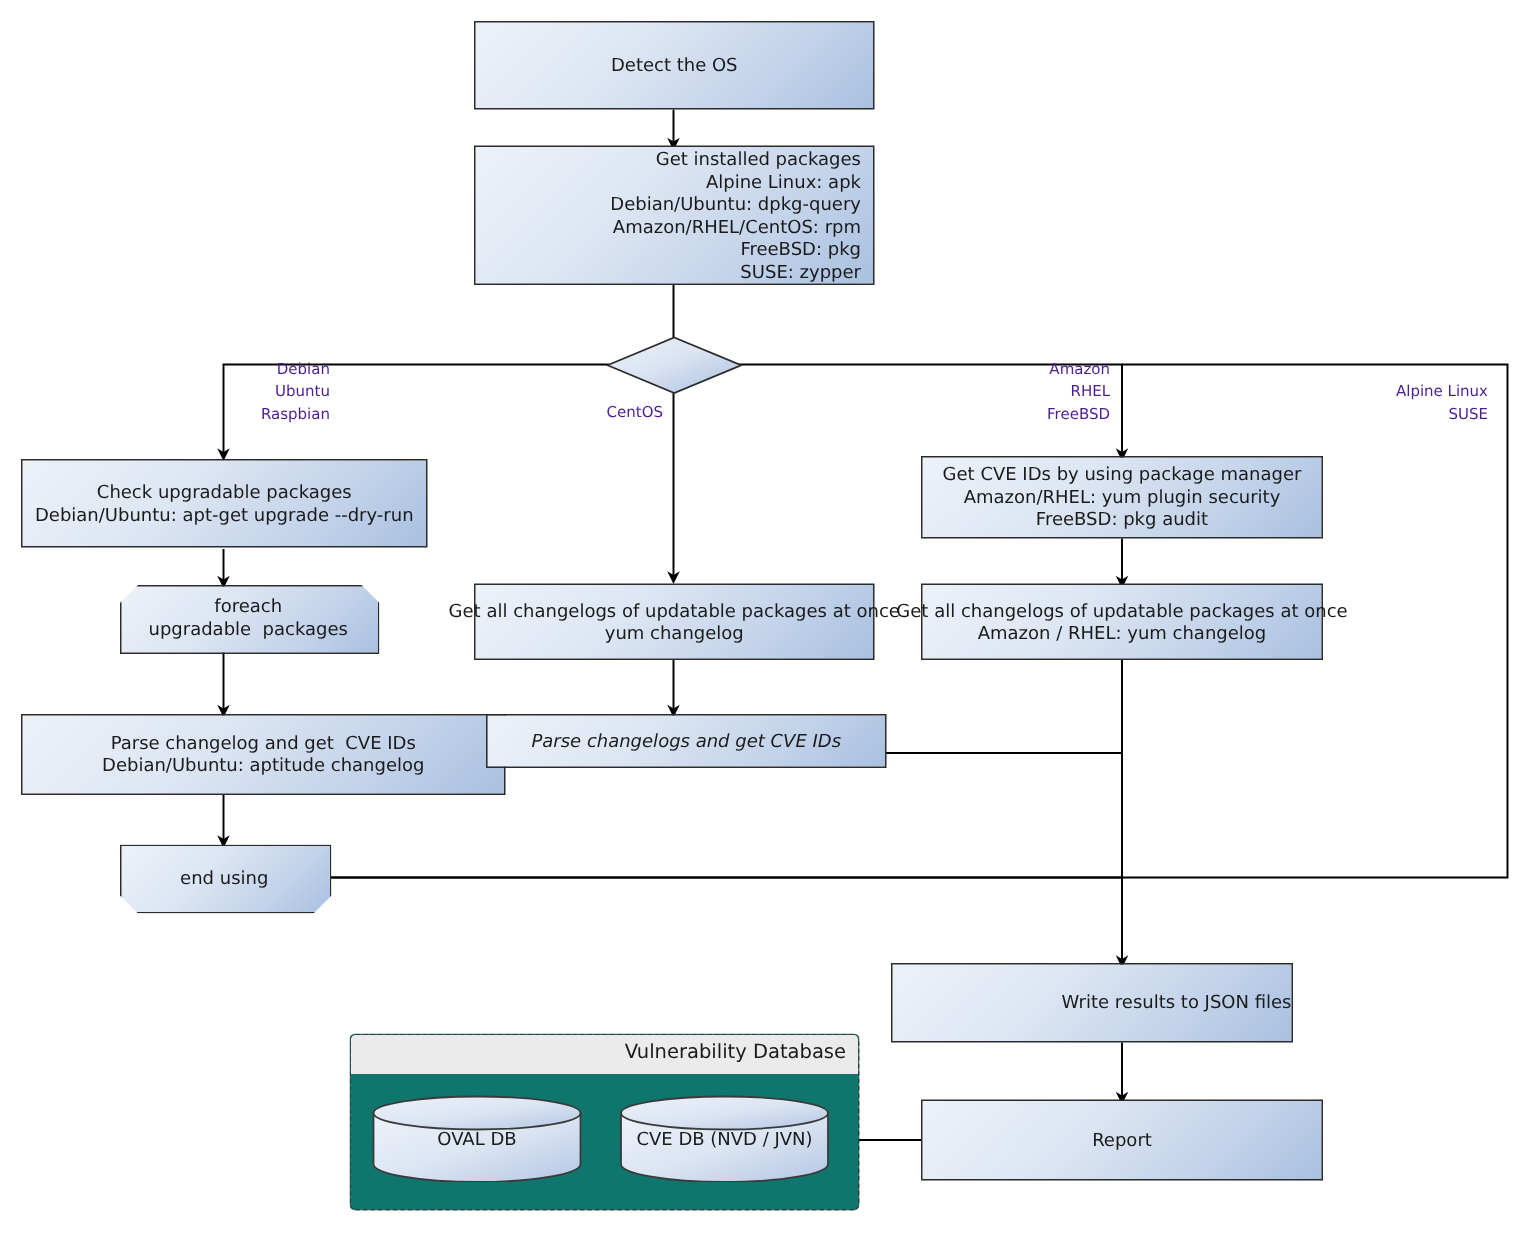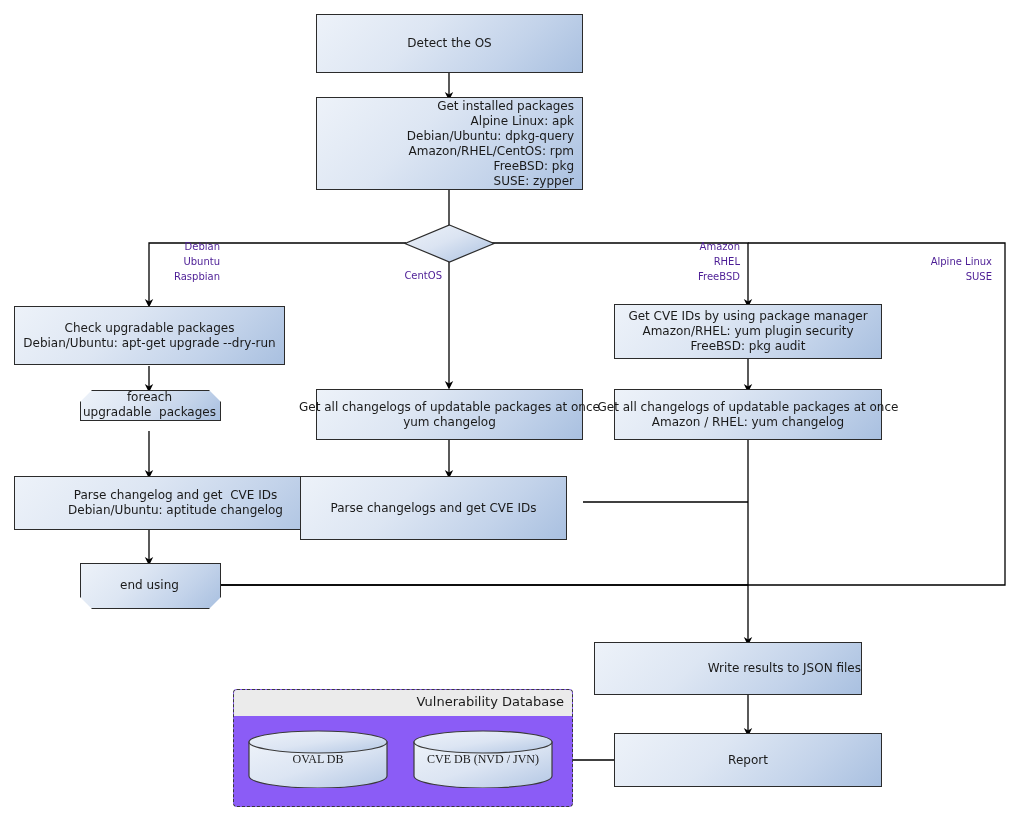--- a/index.html
+++ b/index.html
@@ -33,25 +33,25 @@
   .loopwrap .bord{position:absolute;left:0;top:0;width:100%;height:100%;}
   .loopwrap .txt{position:absolute;left:0;top:0;width:100%;height:100%;
     display:flex;align-items:center;justify-content:center;
     font-size:12px;line-height:15px;color:#1a1a1a;text-align:center;white-space:pre;}
 
   .diamond{position:absolute;}
   .edge-label{position:absolute;font-size:10px;line-height:15px;color:#4c1d95;white-space:pre;}
   .lbl-right{text-align:right;}
 
   .dbgroup{position:absolute;box-sizing:border-box;border:1.5px dashed #3a3a3a;
-    background:#8b5cf6;border-radius:4px;text-align:center;}
+    background:#0f766e;border-radius:4px;text-align:center;}
   .dbgroup-title{position:absolute;right:8px;top:4px;font-size:13px;color:#1a1a1a;}
   .dbgroup-band{position:absolute;left:0;top:0;width:100%;height:26px;background:#ebebeb;border-radius:3px 3px 0 0;}
 
-  .cyl{position:absolute;font-family:Liberation Serif, serif;}
+  .cyl{position:absolute;}
   .cyl .cap{position:absolute;left:0;top:0;width:100%;height:100%;}
   .cyl .lab{position:absolute;left:0;top:0;width:100%;height:100%;
     display:flex;align-items:center;justify-content:center;font-size:12px;color:#1a1a1a;white-space:pre;}
 </style>
 </head>
 <body>
 
 <div id="stage">
 
   <svg id="edges" viewBox="0 0 1019 823">
@@ -126,42 +126,42 @@
 RHEL
 FreeBSD</div>
   <div class="edge-label lbl-right" style="left:878px;top:254px;width:114px;">Alpine Linux
 SUSE</div>
 
   <div class="node proc" style="left:14px;top:306px;width:271px;height:59px;">
     <div class="txt">Check upgradable packages
 Debian/Ubuntu: apt-get upgrade --dry-run</div>
   </div>
 
-  <div class="loopwrap" style="left:80px;top:390px;width:139px;height:29px;">
+  <div class="loopwrap" style="left:80px;top:390px;width:139px;height:44px;padding-left:32px;">
     <div class="bord loop-start"></div>
     <div class="txt">foreach
 upgradable  packages</div>
   </div>
 
   <div class="node proc" style="left:14px;top:476px;width:323px;height:54px;">
     <div class="txt">Parse changelog and get  CVE IDs
 Debian/Ubuntu: aptitude changelog</div>
   </div>
 
   <div class="loopwrap" style="left:80px;top:563px;width:139px;height:44px;">
     <div class="bord loop-end"></div>
     <div class="txt">end using</div>
   </div>
 
   <div class="node proc" style="left:316px;top:389px;width:267px;height:51px;">
     <div class="txt">Get all changelogs of updatable packages at once
 yum changelog</div>
   </div>
 
-  <div class="node proc" style="left:300px;top:476px;width:267px;height:64px;">
+  <div class="node proc" style="left:324px;top:476px;width:267px;height:36px;font-style:italic;">
     <div class="txt">Parse changelogs and get CVE IDs</div>
   </div>
 
   <div class="node proc" style="left:614px;top:304px;width:268px;height:55px;">
     <div class="txt">Get CVE IDs by using package manager
 Amazon/RHEL: yum plugin security
 FreeBSD: pkg audit</div>
   </div>
 
   <div class="node proc" style="left:614px;top:389px;width:268px;height:51px;">

